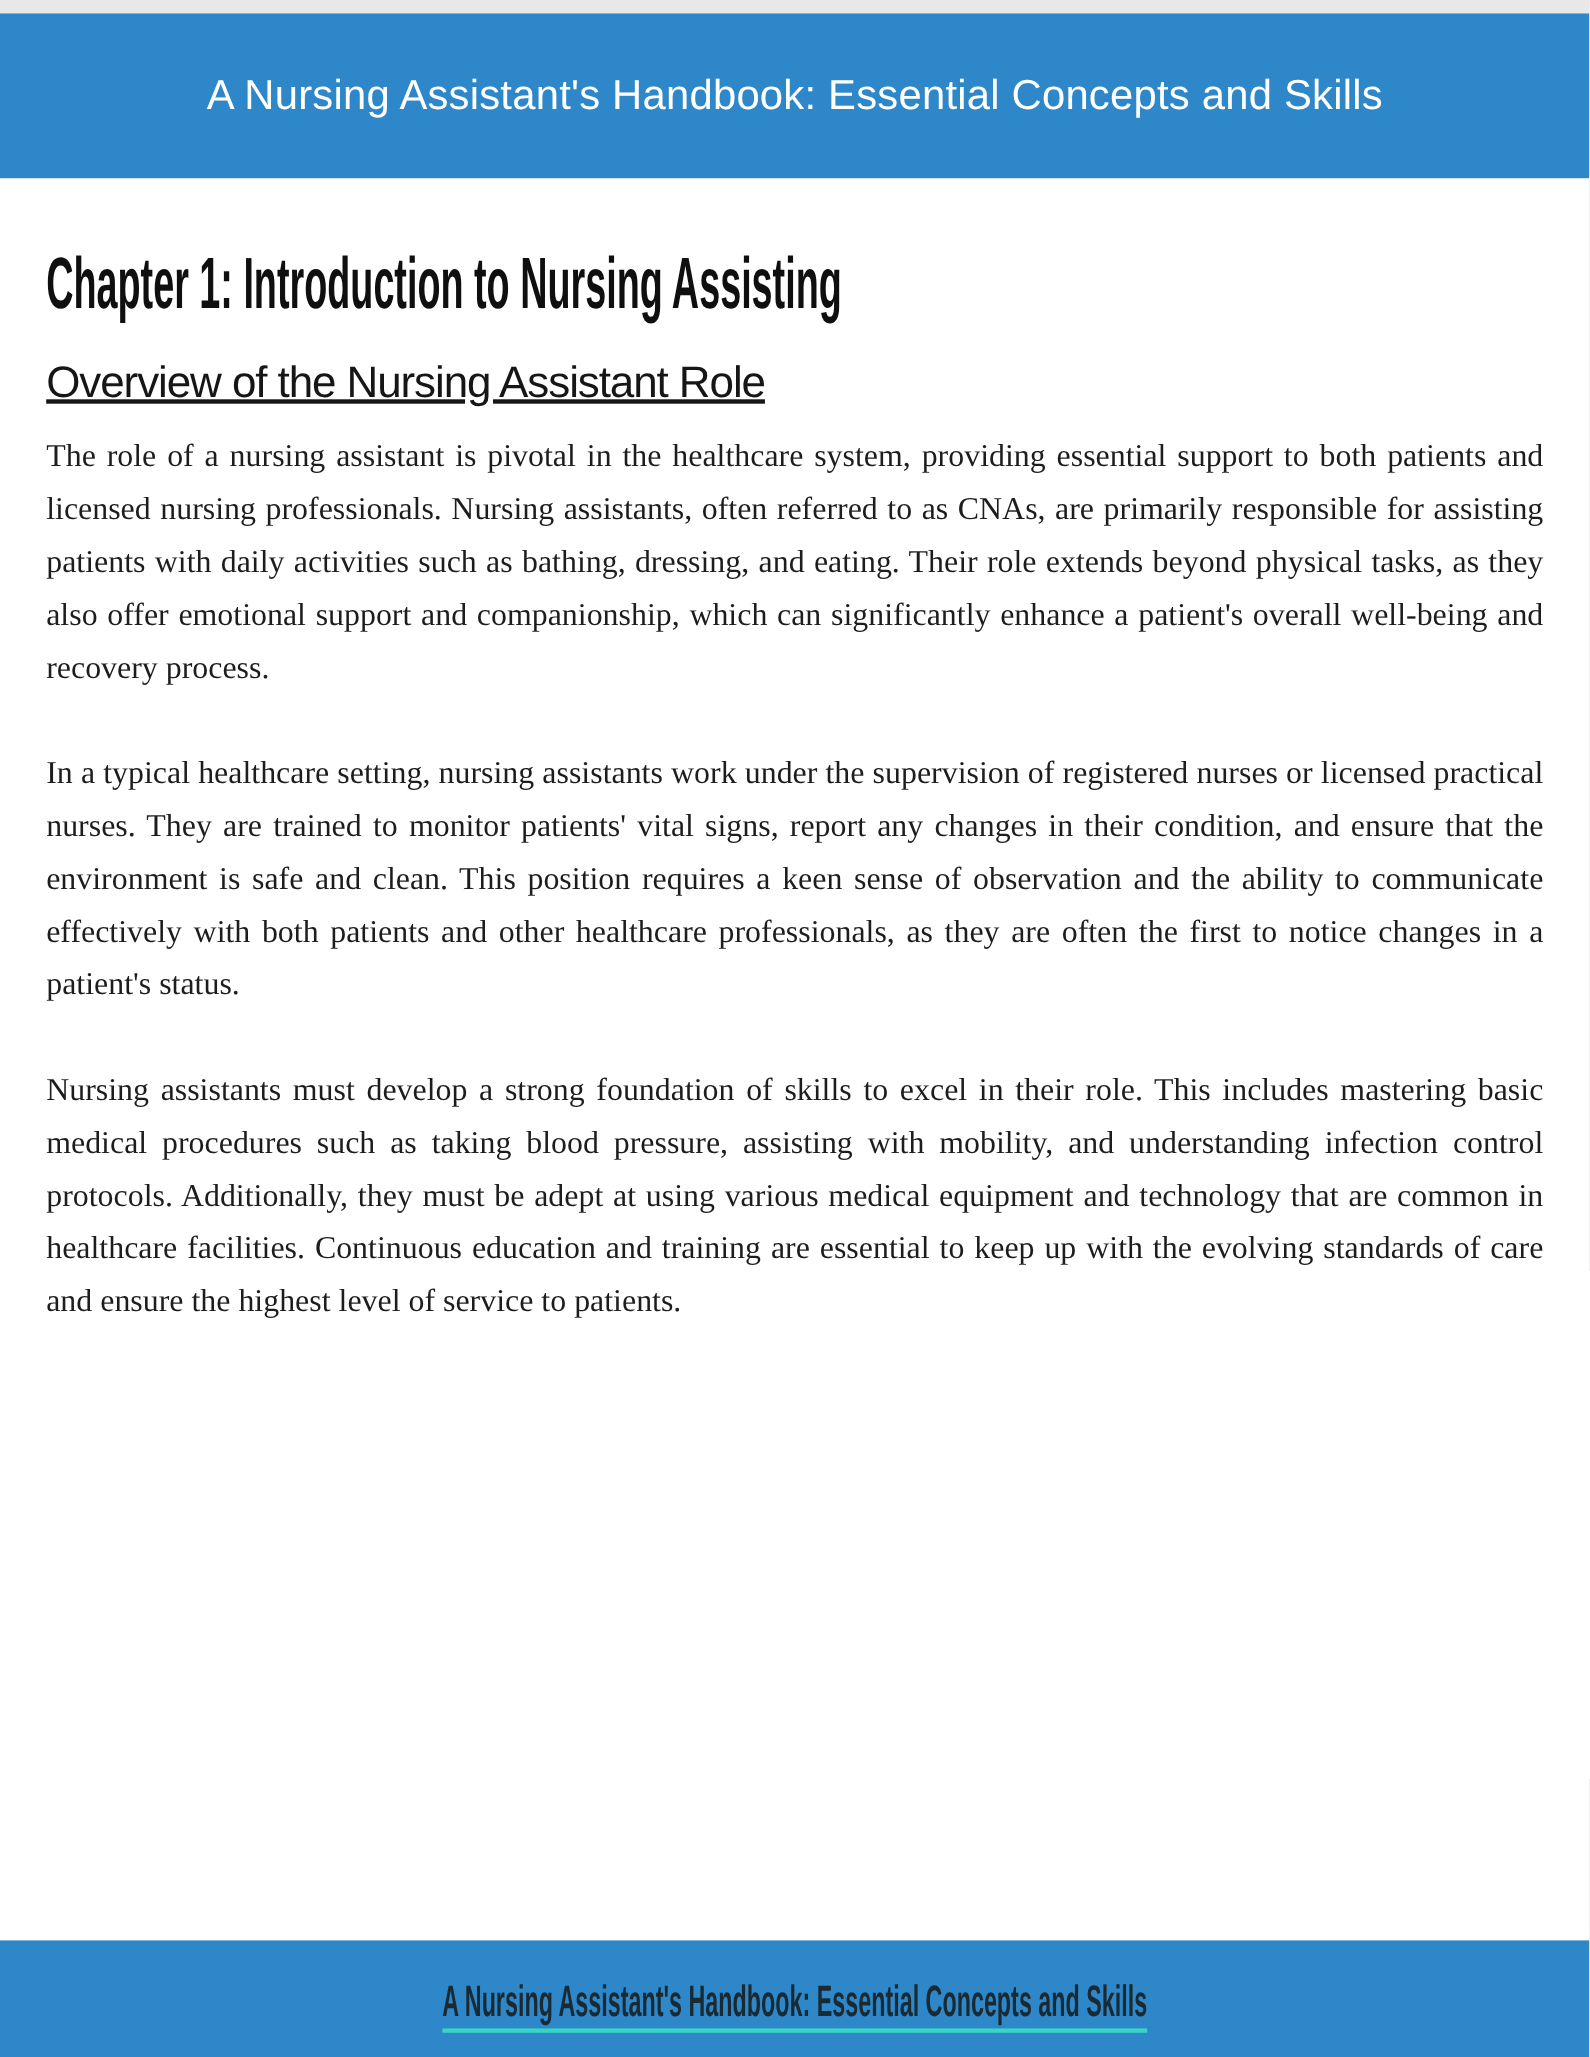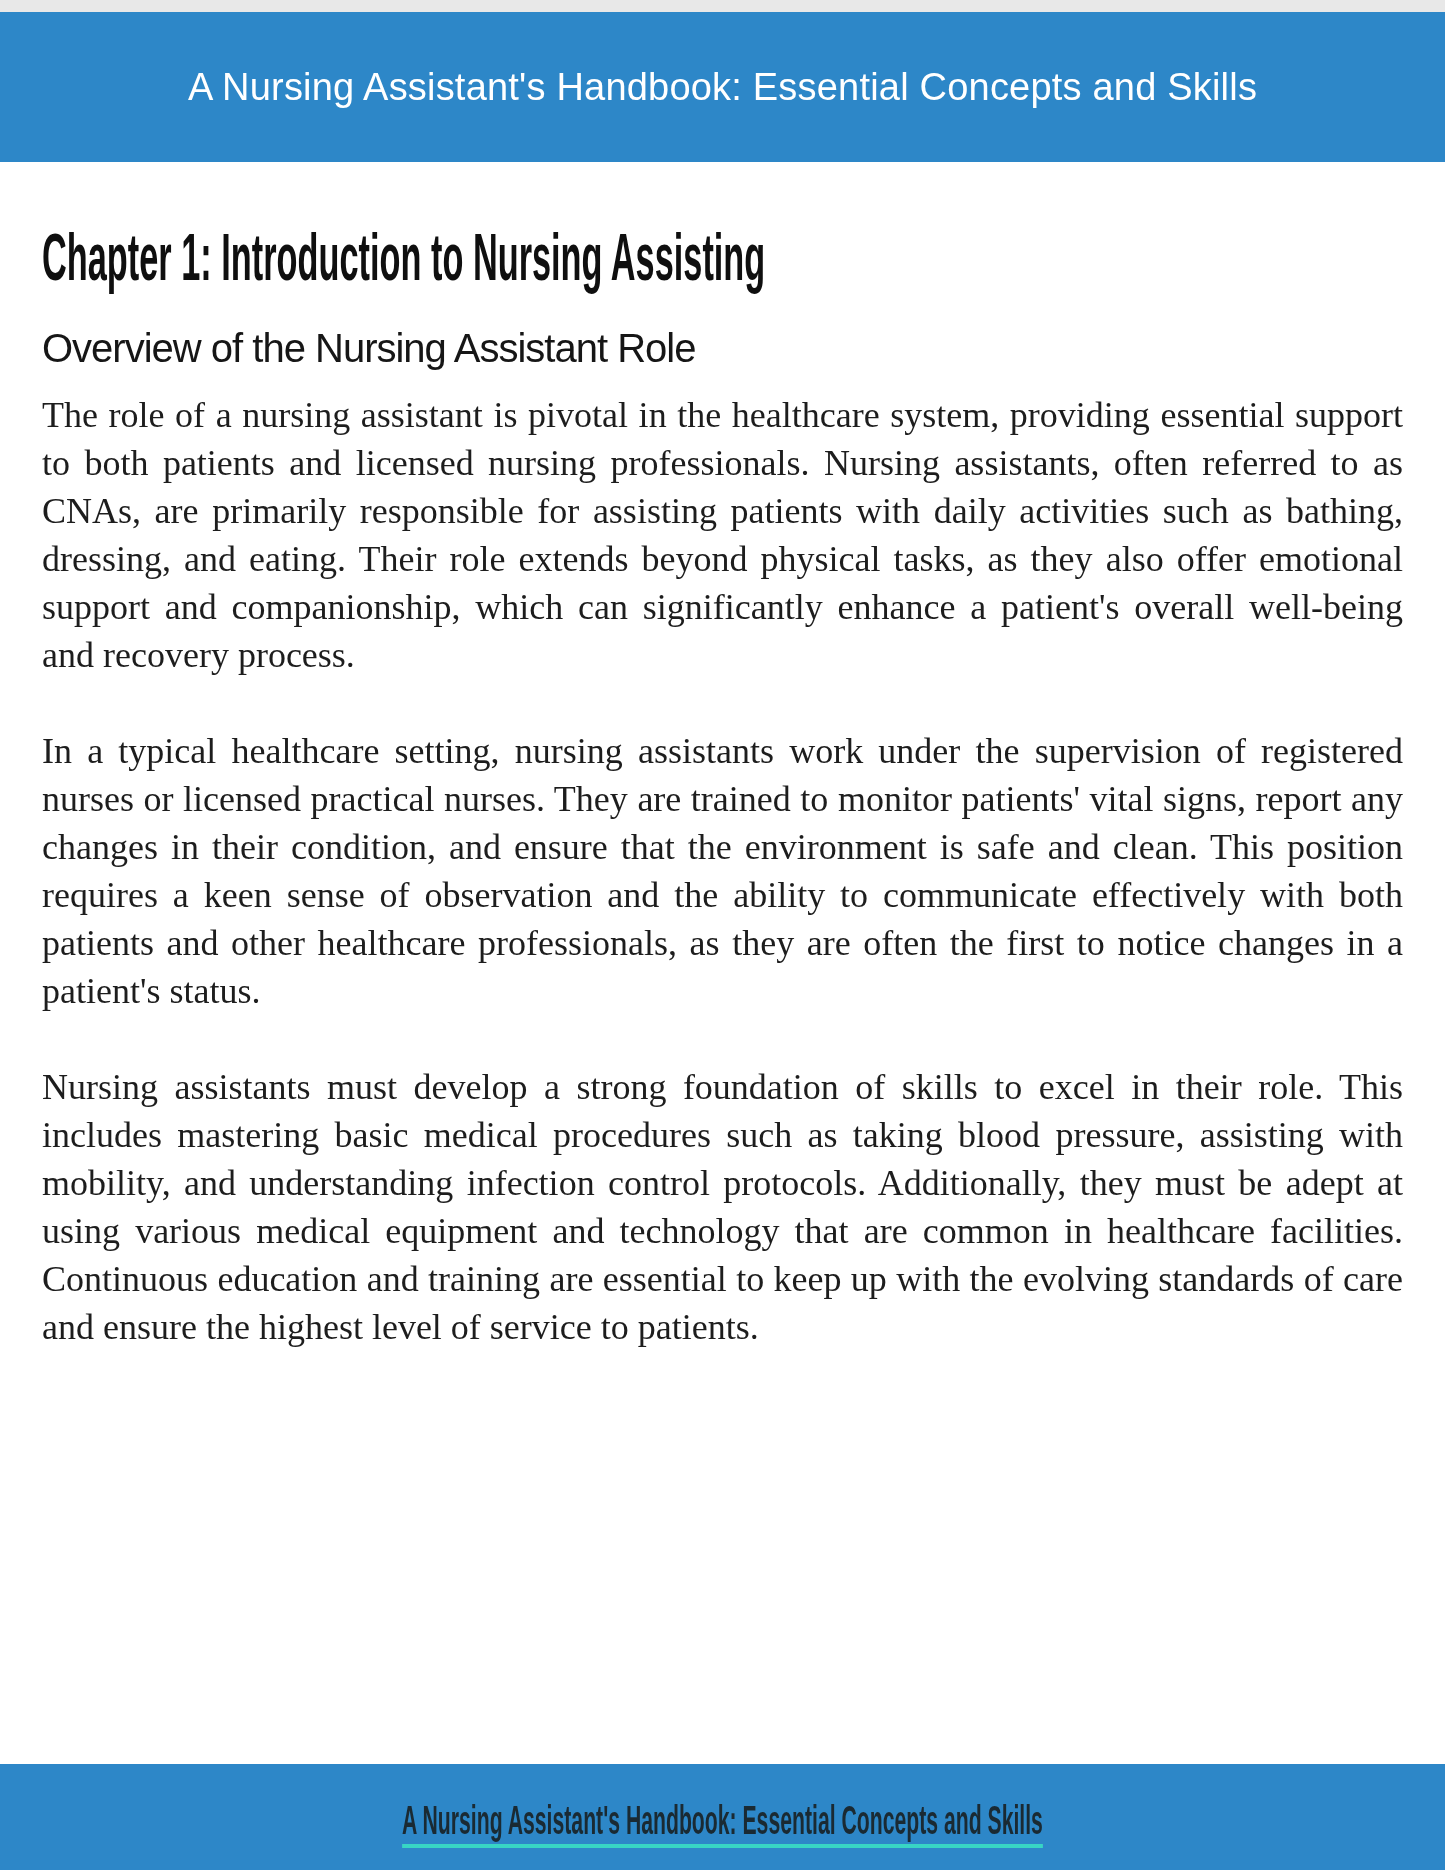--- a/index.html
+++ b/index.html
@@ -48,25 +48,26 @@
     transform-origin: left center;
     line-height: 1.15;
   }
   .section-title {
     margin-top: 30px;
     font-size: 40px;
     font-weight: 400;
     letter-spacing: -1px;
     color: #161616;
     white-space: nowrap;
+    text-decoration: underline;
   }
   .body-copy { margin-top: 20px; }
   .body-copy p {
     font-family: "Liberation Serif", "DejaVu Serif", serif;
-    font-size: 36px;
+    font-size: 29px;
     line-height: 48px;
     color: #1d1d1d;
     text-align: justify;
     margin-bottom: 48px;
   }
 
   
   .footer-band {
     position: absolute;
     bottom: 0; left: 0; right: 0;

